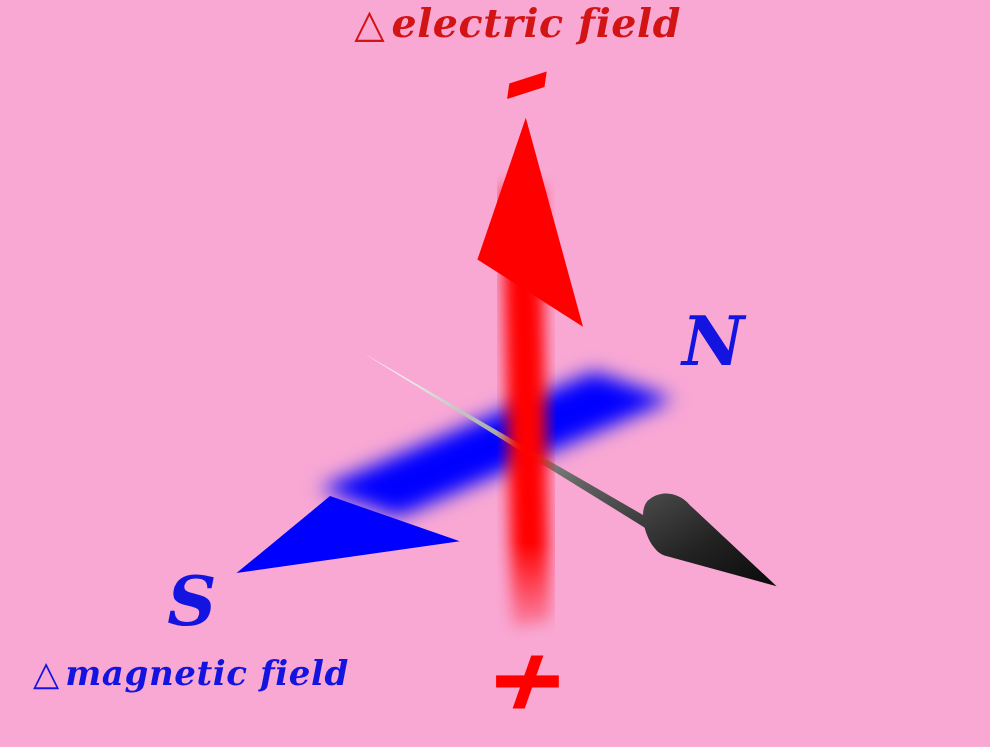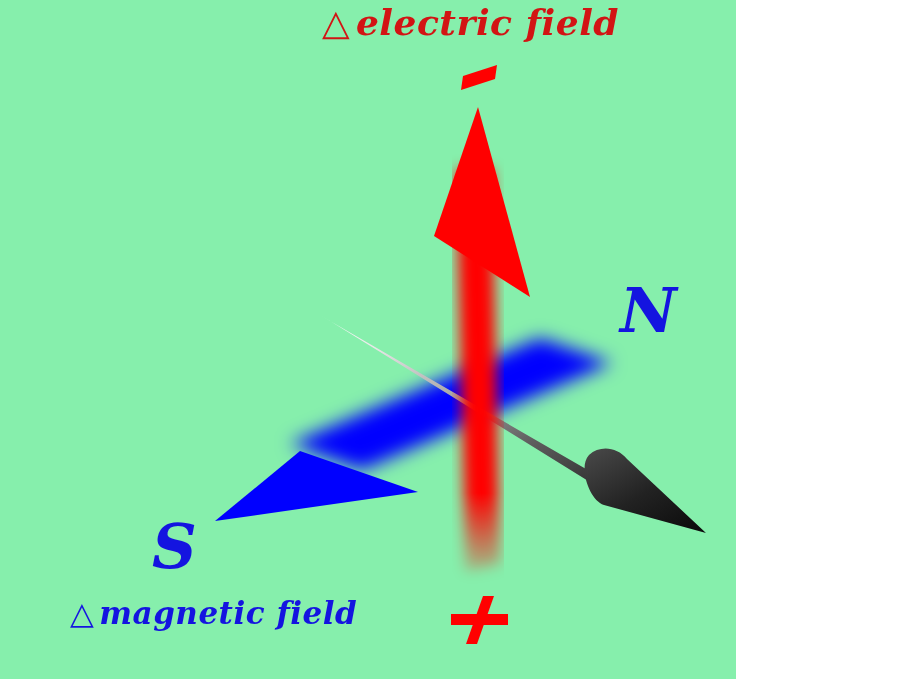--- a/index.html
+++ b/index.html
@@ -6,23 +6,23 @@
   html, body {
     margin: 0;
     padding: 0;
     background: #ffffff;
   }
   body {
     font-family: "DejaVu Serif", serif;
   }
   #stage {
     position: relative;
-    width: 736px;
+    width: 900px;
     height: 679px;
-    background: #86efac;
+    background: #f9a8d4;
     overflow: hidden;
   }
   #canvas {
     position: absolute;
     left: 0;
     top: 0;
     width: 900px;
     height: 679px;
   }
   .label {
@@ -45,21 +45,20 @@
     left: 322px;
     top: 4px;
     font-size: 36px;
     letter-spacing: 0.5px;
   }
   #label-magnetic-field {
     left: 30px;
     top: 598px;
     font-size: 31px;
     letter-spacing: 0.5px;
-    margin-left: 40px;
   }
   #label-space {
     left: 706px;
     top: 526px;
     font-size: 31px;
     letter-spacing: 0.5px;
   }
   #label-north-pole {
     left: 620px;
     top: 280px;

